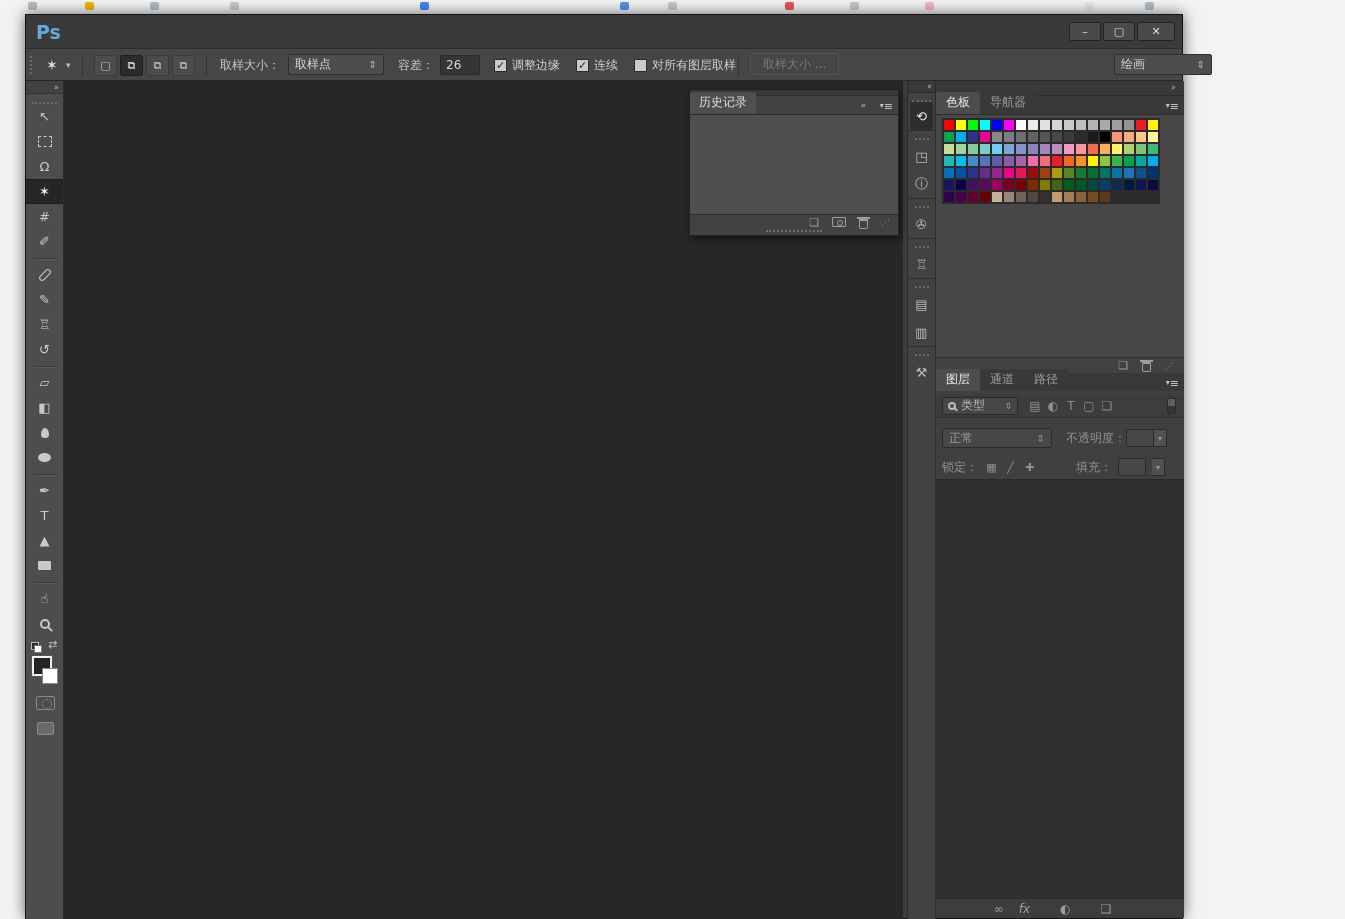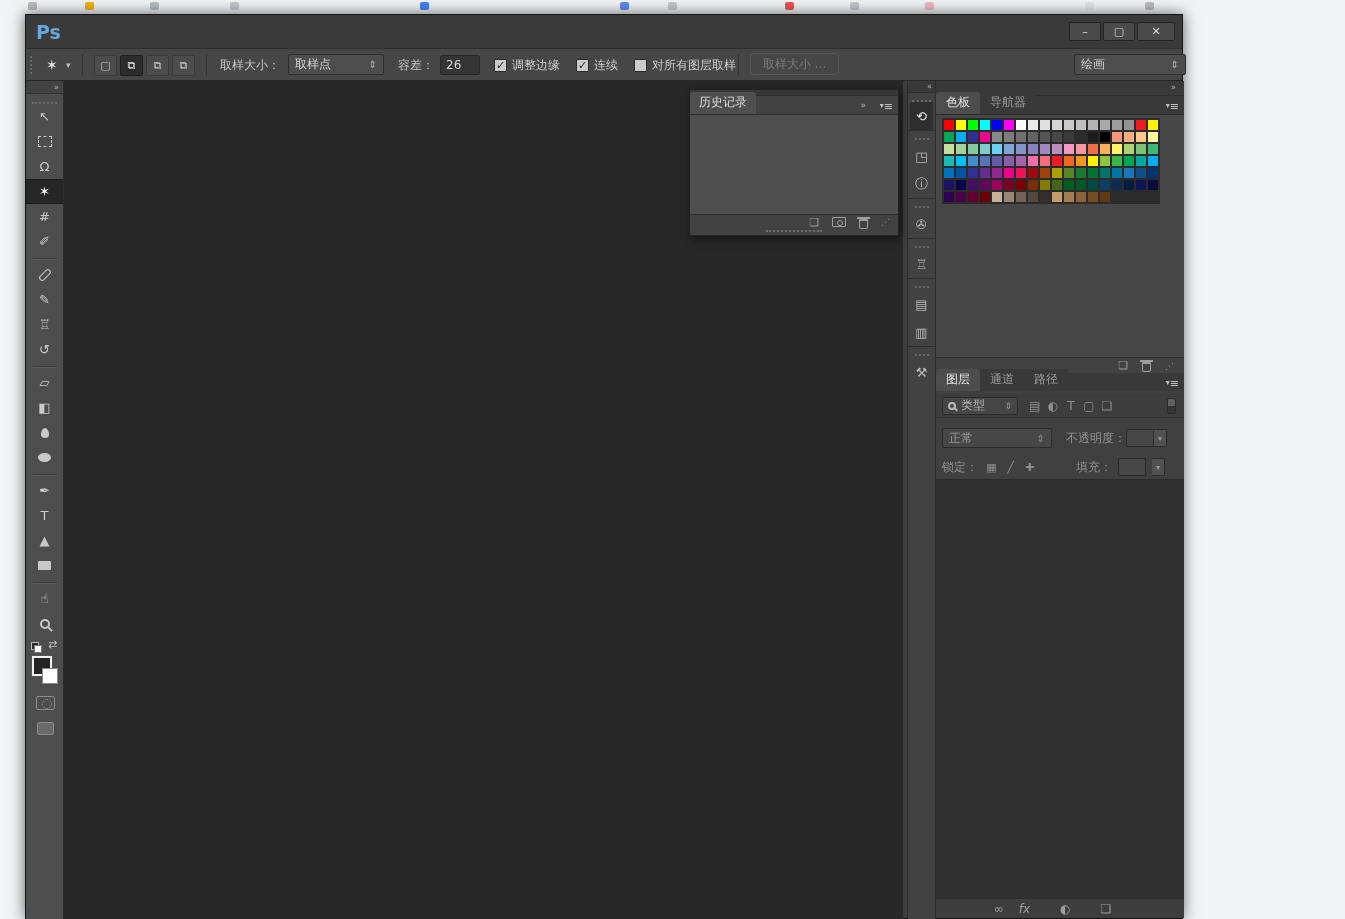--- a/index.html
+++ b/index.html
@@ -74,21 +74,21 @@
   .ob-dd .stepper { margin-left:auto; color:#b5b5b5; font-size:10px; }
   .ob-input { background:#353535; border:1px solid #282828; border-radius:2px; height:20px; width:40px;
               color:#d5d5d5; padding:0 5px; font-size:12px; display:flex; align-items:center; }
   .opt-check { display:flex; align-items:center; gap:5px; }
   .cb { width:13px; height:13px; background:#cbcbcb; border:1px solid #2a2a2a; border-radius:1px;
         color:#222; font-size:11px; line-height:12px; text-align:center; }
   .opt-check .mark { display:none; }
   .opt-check.checked .mark { display:block; }
   .refine-btn { border:1px solid #565656; border-radius:3px; height:22px; padding:0 12px; color:#7a7a7a;
                 display:flex; align-items:center; }
-  .ws-dd { position:absolute; left:1048px; top:5px; width:112px; }
+  .ws-dd { position:absolute; left:1088px; top:5px; width:98px; }
 
   
   .toolbar { position:absolute; left:0; top:66px; width:38px; height:838px; background:#4d4d4d;
              border-right:1px solid #2c2c2c; }
   .tb-head { height:13px; background:#424242; color:#b5b5b5; font-size:8px; text-align:right;
              padding-right:4px; line-height:13px; border-bottom:1px solid #333; }
   .tb-grip { height:8px; margin:2px 6px 0 6px; border-bottom:2px dotted #6a6a6a; }
   .tool-cell { height:25px; display:flex; align-items:center; justify-content:center; color:#c9c9c9; font-size:13px; }
   .tool-cell.active { background:#262626; border-top:1px solid #1b1b1b; border-bottom:1px solid #1b1b1b; color:#eee; }
   .tool-cell.sep { height:8px; }

